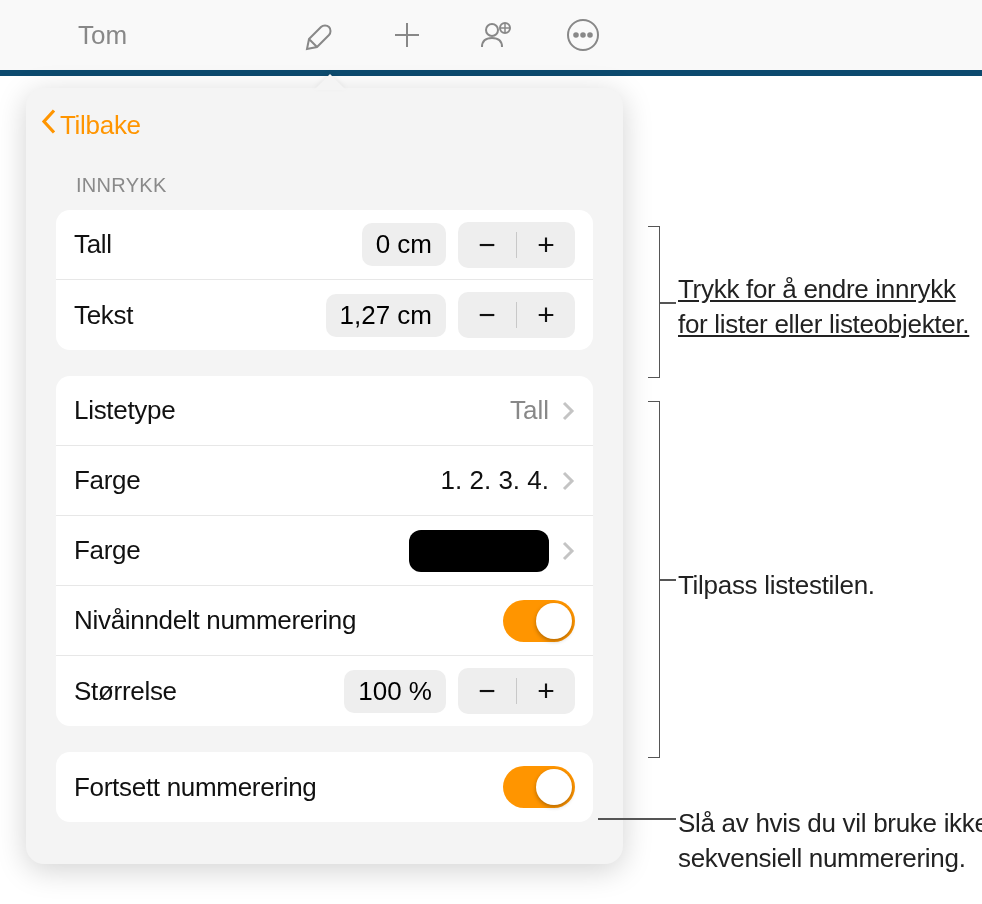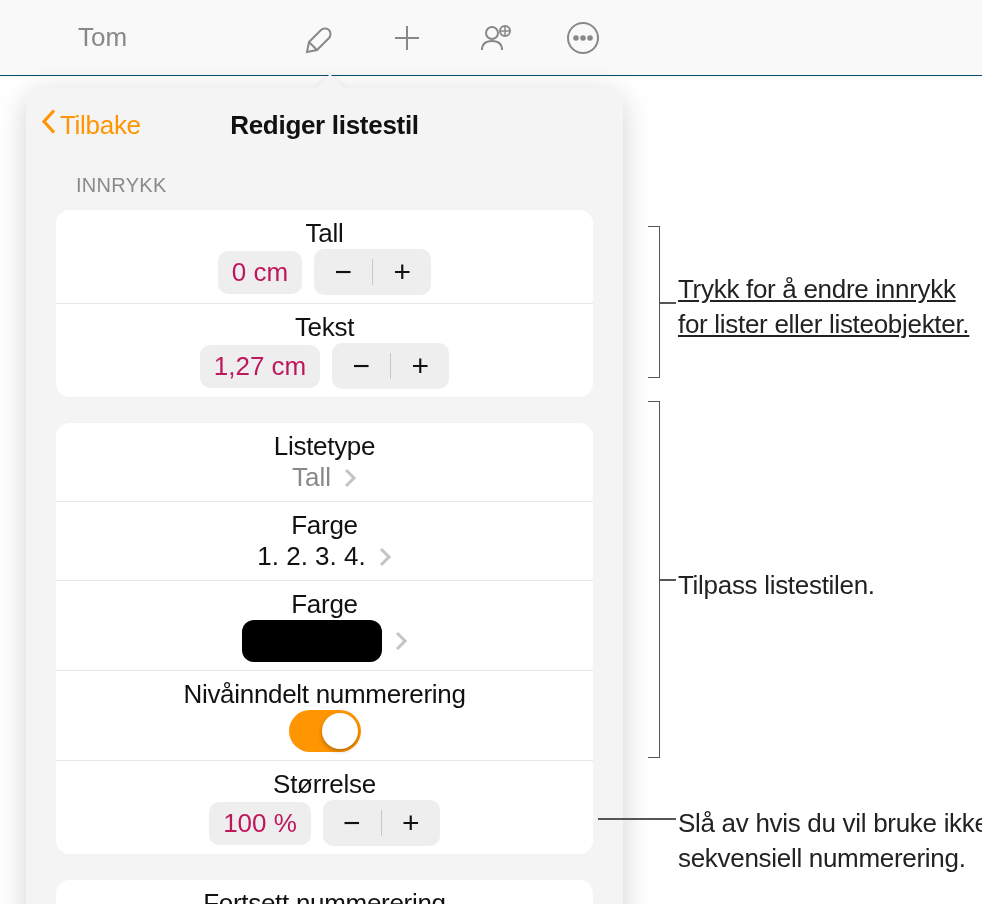--- a/index.html
+++ b/index.html
@@ -7,21 +7,21 @@
       font-family: -apple-system, "Helvetica Neue", Helvetica, Arial, sans-serif;
       width: 982px;
       height: 904px;
       background: #fff;
       position: relative;
       overflow: hidden;
     }
     .toolbar {
       height: 76px;
       background: #f9f9f9;
-      border-bottom: 1px solid #0c4a6e;
+      border-bottom: 6px solid #0c4a6e;
       display: flex;
       align-items: center;
       padding: 0 20px;
       position: relative;
     }
     .doc-title {
       font-size: 26px;
       color: #888;
       position: absolute;
       left: 78px;
@@ -99,21 +99,20 @@
       margin: 5px 30px 26px 30px;
       overflow: hidden;
     }
     .row {
       display: flex;
       align-items: center;
       justify-content: space-between;
       min-height: 70px;
       padding: 8px 18px;
       border-bottom: 1px solid #e7e7e7;
-      flex-direction: column;
     }
     .row:last-child { border-bottom: none; }
     .row-label {
       font-size: 26px;
       color: #111;
       letter-spacing: -0.3px;
     }
     .row-right {
       display: flex;
       align-items: center;
@@ -123,21 +122,21 @@
       font-size: 26px;
       color: #888;
     }
     .value-box {
       background: #eeeeee;
       border-radius: 10px;
       padding: 6px 14px;
       min-width: 80px;
       text-align: center;
       font-size: 26px;
-      color: #be185d;
+      color: #000000;
     }
     .stepper {
       display: flex;
       align-items: center;
       background: #eeeeee;
       border-radius: 10px;
       height: 46px;
       overflow: hidden;
     }
     .stepper-btn {
@@ -248,21 +247,20 @@
   <div class="popover-arrow"></div>
   <div class="popover-header">
     <div class="back-button">
       <span class="back-chevron">
         <svg width="18" height="28" viewBox="0 0 18 28">
             <path d="M14 3 L4 14 L14 25"></path>
           </svg>
       </span>
       <span>Tilbake</span>
     </div>
-    <div class="popover-title">Rediger listestil</div>
   </div>
 
   <div class="section-label">INNRYKK</div>
   <div class="card">
     <div class="row">
       <span class="row-label">Tall</span>
       <div class="row-right">
         <span class="value-box">0 cm</span>
         <div class="stepper">
           <div class="stepper-btn">−</div>

